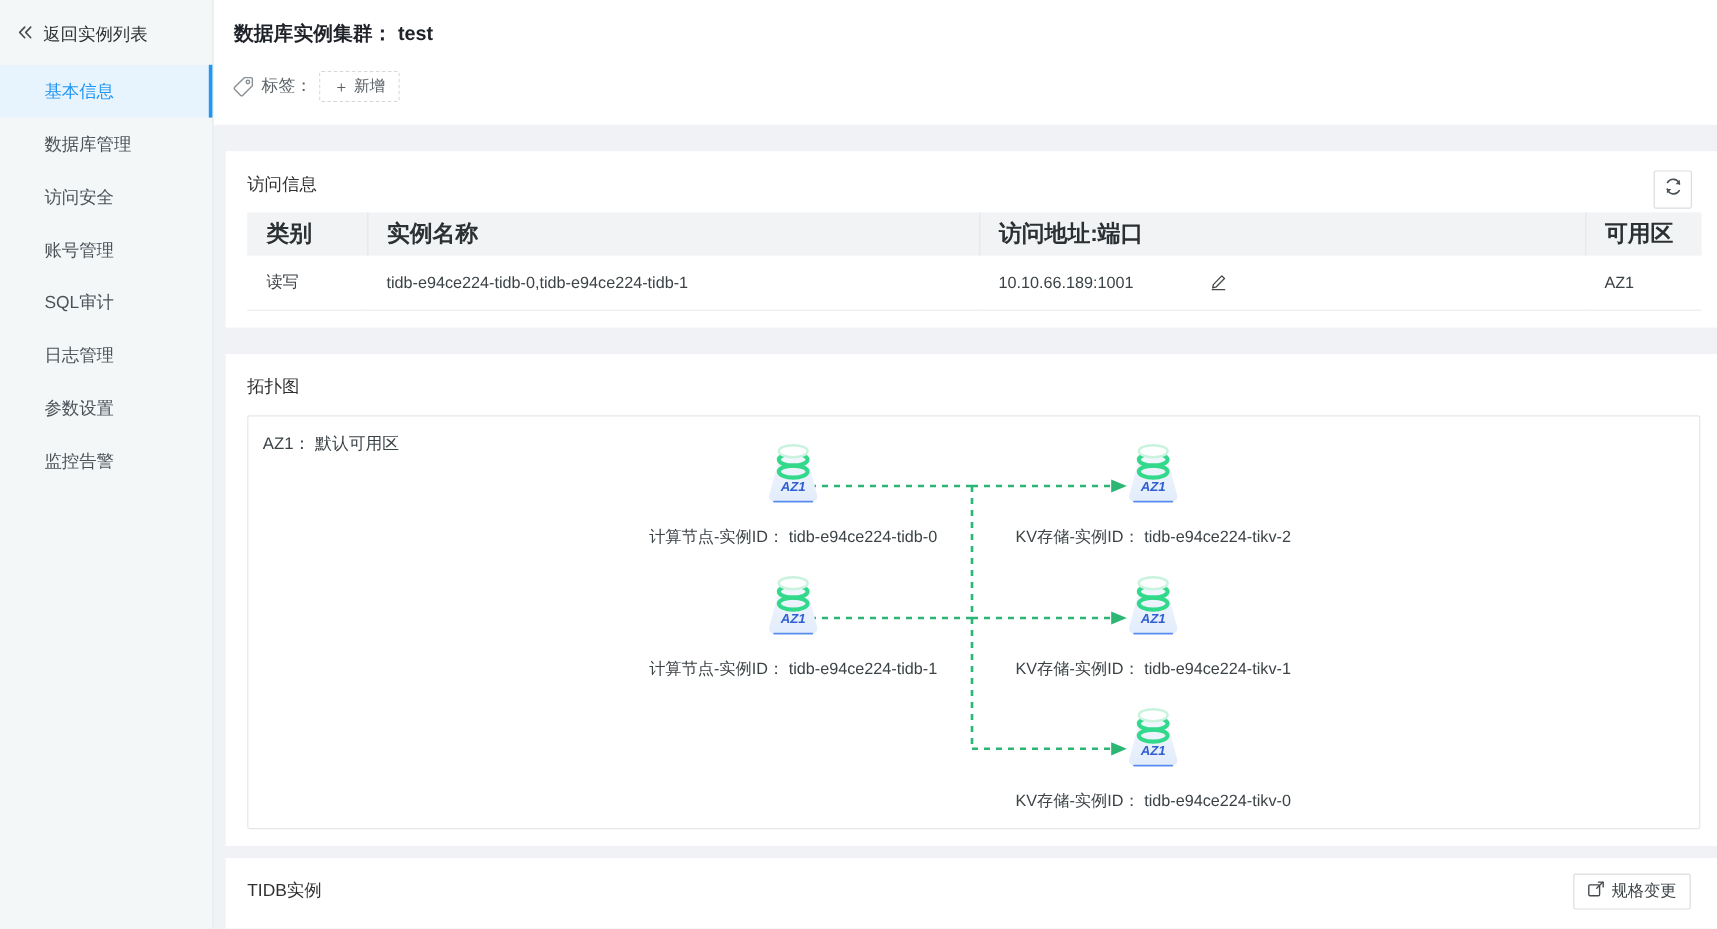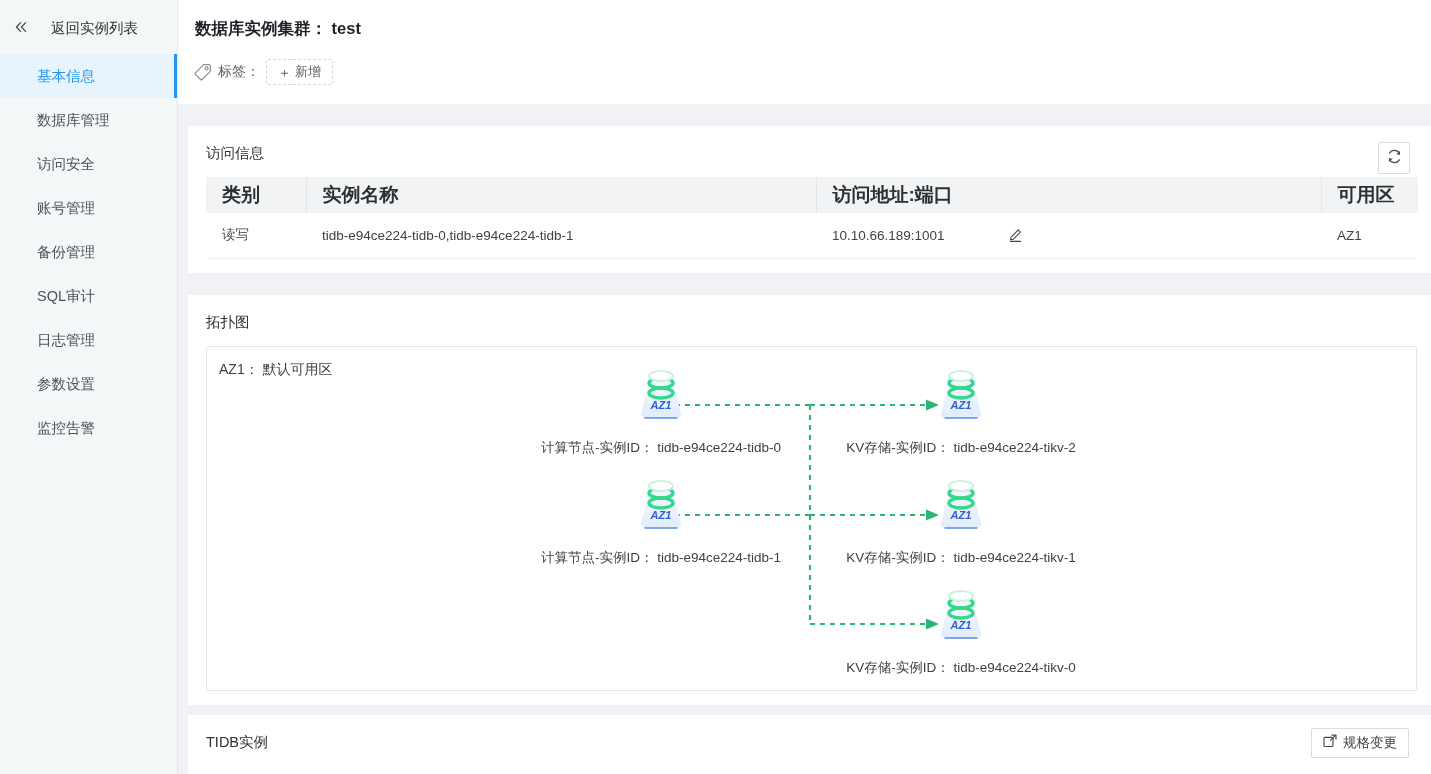--- a/index.html
+++ b/index.html
@@ -16,21 +16,21 @@
   
   .sidebar {
     width: 178px; min-width: 178px;
     background: #f4f7f8;
     border-right: 1px solid #e3e8ea;
     height: 774px;
     padding-top: 14px;
   }
   .back-row {
     display: flex; align-items: center;
-    gap: 22px;
+    gap: 7px;
     padding: 0 0 0 14px;
     height: 28px;
     color: #303133;
     font-size: 14.5px;
     cursor: pointer;
   }
   .back-chevrons {
     font-size: 13px; color: #4a4a4a; line-height: 1;
     letter-spacing: -2px; display: inline-block;
   }
@@ -203,23 +203,20 @@
           <span>基本信息</span>
         </div>
       <div class="nav-item">
           <span>数据库管理</span>
         </div>
       <div class="nav-item">
           <span>访问安全</span>
         </div>
       <div class="nav-item">
           <span>账号管理</span>
-        </div>
-      <div class="nav-item">
-          <span>备份管理</span>
         </div>
       <div class="nav-item">
           <span>SQL审计</span>
         </div>
       <div class="nav-item">
           <span>日志管理</span>
         </div>
       <div class="nav-item">
           <span>参数设置</span>
         </div>

